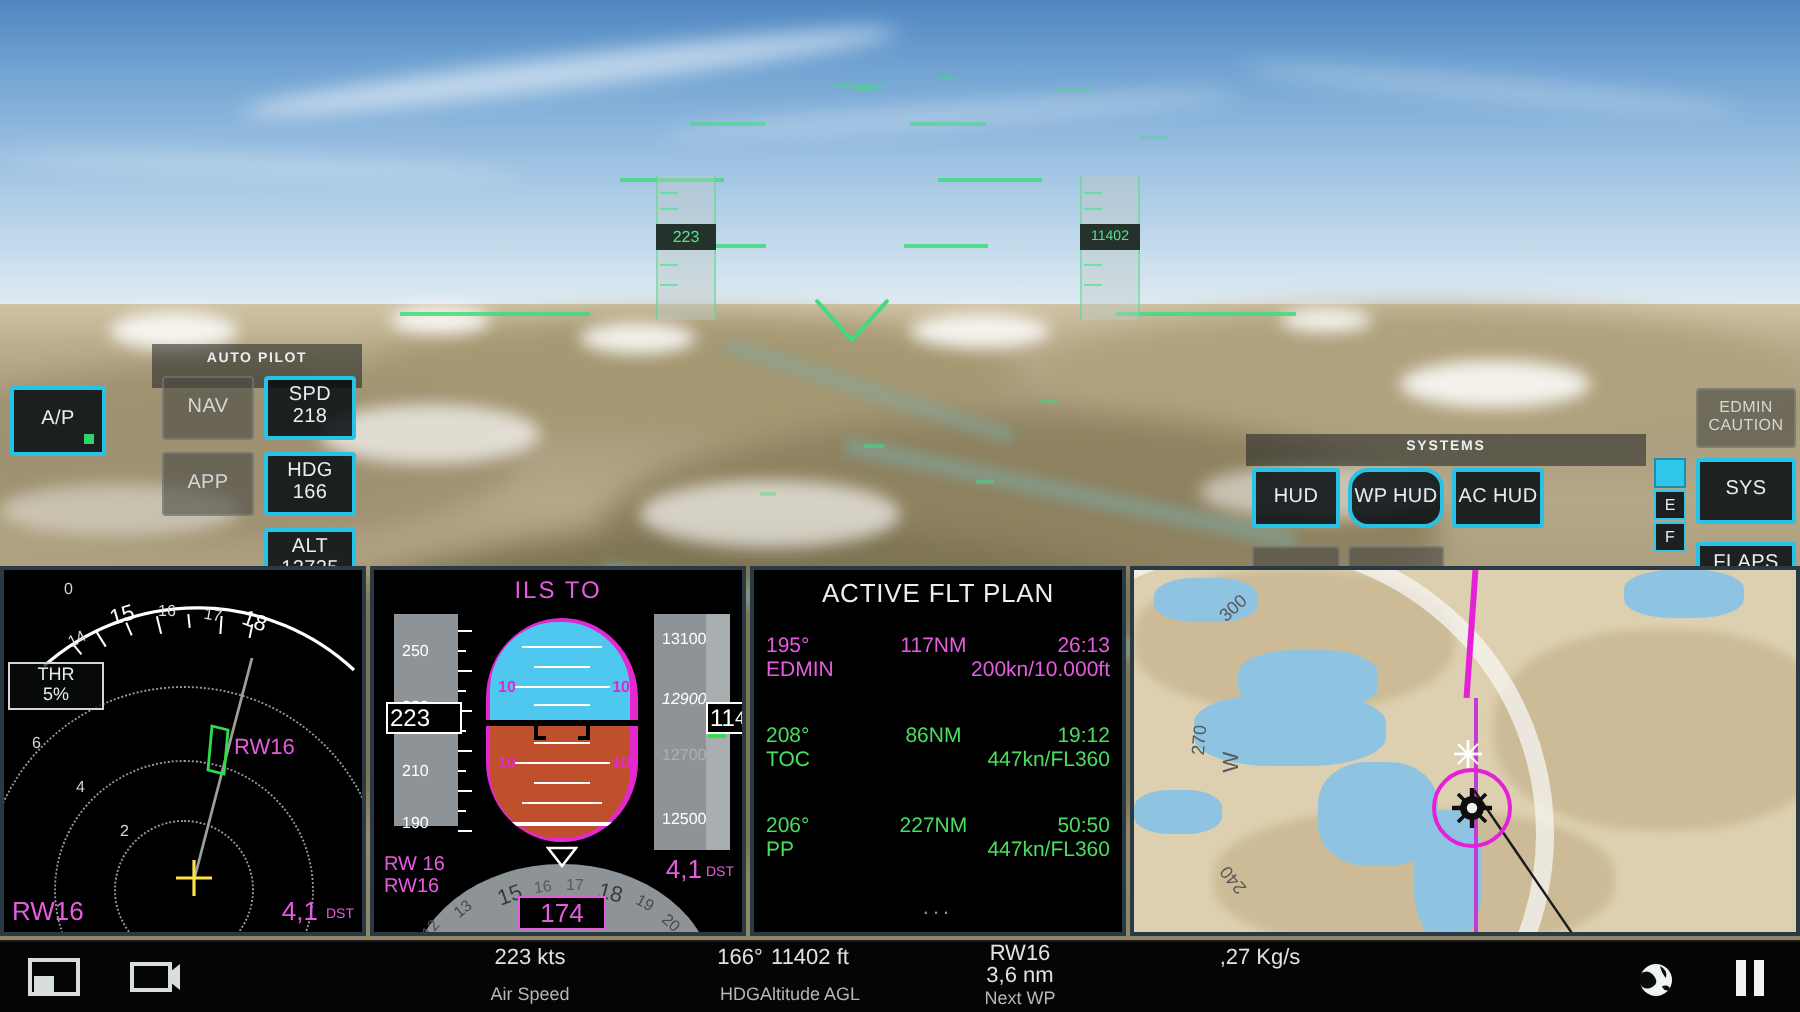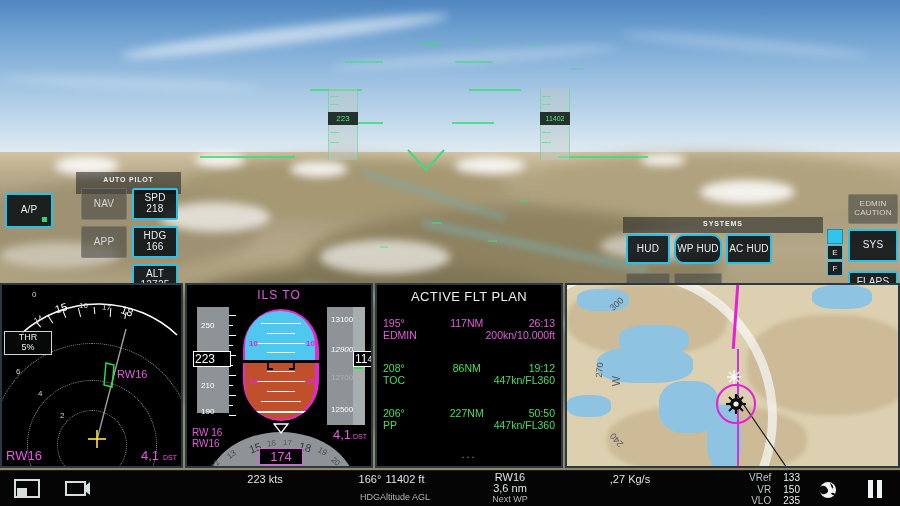--- a/index.html
+++ b/index.html
@@ -501,52 +501,39 @@
       <rect x="1" y="1" width="24" height="17" fill="none" stroke="#d8dddd" stroke-width="2"></rect>
       <rect x="3" y="9" width="10" height="8" fill="#d8dddd"></rect>
     </svg>
     <svg class="bicon" style="left:65px;" width="26" height="19" viewBox="0 0 26 19">
       <rect x="1" y="3" width="19" height="13" fill="none" stroke="#d8dddd" stroke-width="2"></rect>
       <polygon points="20,7 25,3 25,16 20,12" fill="#d8dddd"></polygon>
     </svg>
 
     <div class="bi" style="left:200px;width:130px;">
       <div class="v">223 kts</div>
+      <div class="l" style="padding-top:6px;">Air Speed</div>
     </div>
     <div class="bi" style="left:220px;width:90px;transform:translateX(105px);">
       <div class="v">166°</div>
       <div class="l" style="padding-top:6px;">HDG</div>
     </div>
     <div class="bi" style="left:340px;width:130px;">
       <div class="v">11402 ft</div>
       <div class="l" style="padding-top:6px;">Altitude AGL</div>
     </div>
     <div class="bi" style="left:455px;width:110px;">
       <div class="v" style="padding-top:1px;line-height:11px;">RW16</div>
       <div class="v" style="padding-top:0;line-height:11px;">3,6 nm</div>
       <div class="l" style="line-height:11px;">Next WP</div>
     </div>
     <div class="bi" style="left:570px;width:120px;">
       <div class="v">,27 Kg/s</div>
     </div>
 
-    <div style="position:absolute;left:700px;top:1px;width:100px;">
-      <div class="vline">
-        <span style="color:#bfc4c5;">VRef</span>
-        <span style="display:inline-block;width:26px;text-align:right;">133</span>
-      </div>
-      <div class="vline">
-        <span style="color:#bfc4c5;">VR</span>
-        <span style="display:inline-block;width:26px;text-align:right;">150</span>
-      </div>
-      <div class="vline">
-        <span style="color:#bfc4c5;">VLO</span>
-        <span style="display:inline-block;width:26px;text-align:right;">235</span>
-      </div>
-    </div>
 
     <svg class="bicon" style="left:818px;top:9px;" width="20" height="20" viewBox="0 0 20 20">
       <circle cx="10" cy="10" r="8" fill="#f0f3f3"></circle>
       <path d="M2,7 Q6,4 9,8 Q12,12 7,14 Q4,15 2,12 Z" fill="#0a0a0a"></path>
       <path d="M12,3 Q16,5 15,9 Q13,7 12,3 Z" fill="#0a0a0a"></path>
       <path d="M13,13 Q17,12 17,15 Q14,16 13,13 Z" fill="#0a0a0a"></path>
     </svg>
     <svg class="bicon" style="left:866px;top:8px;" width="18" height="20" viewBox="0 0 18 20">
       <rect x="2" y="1" width="5" height="18" fill="#f0f3f3"></rect>
       <rect x="11" y="1" width="5" height="18" fill="#f0f3f3"></rect>

